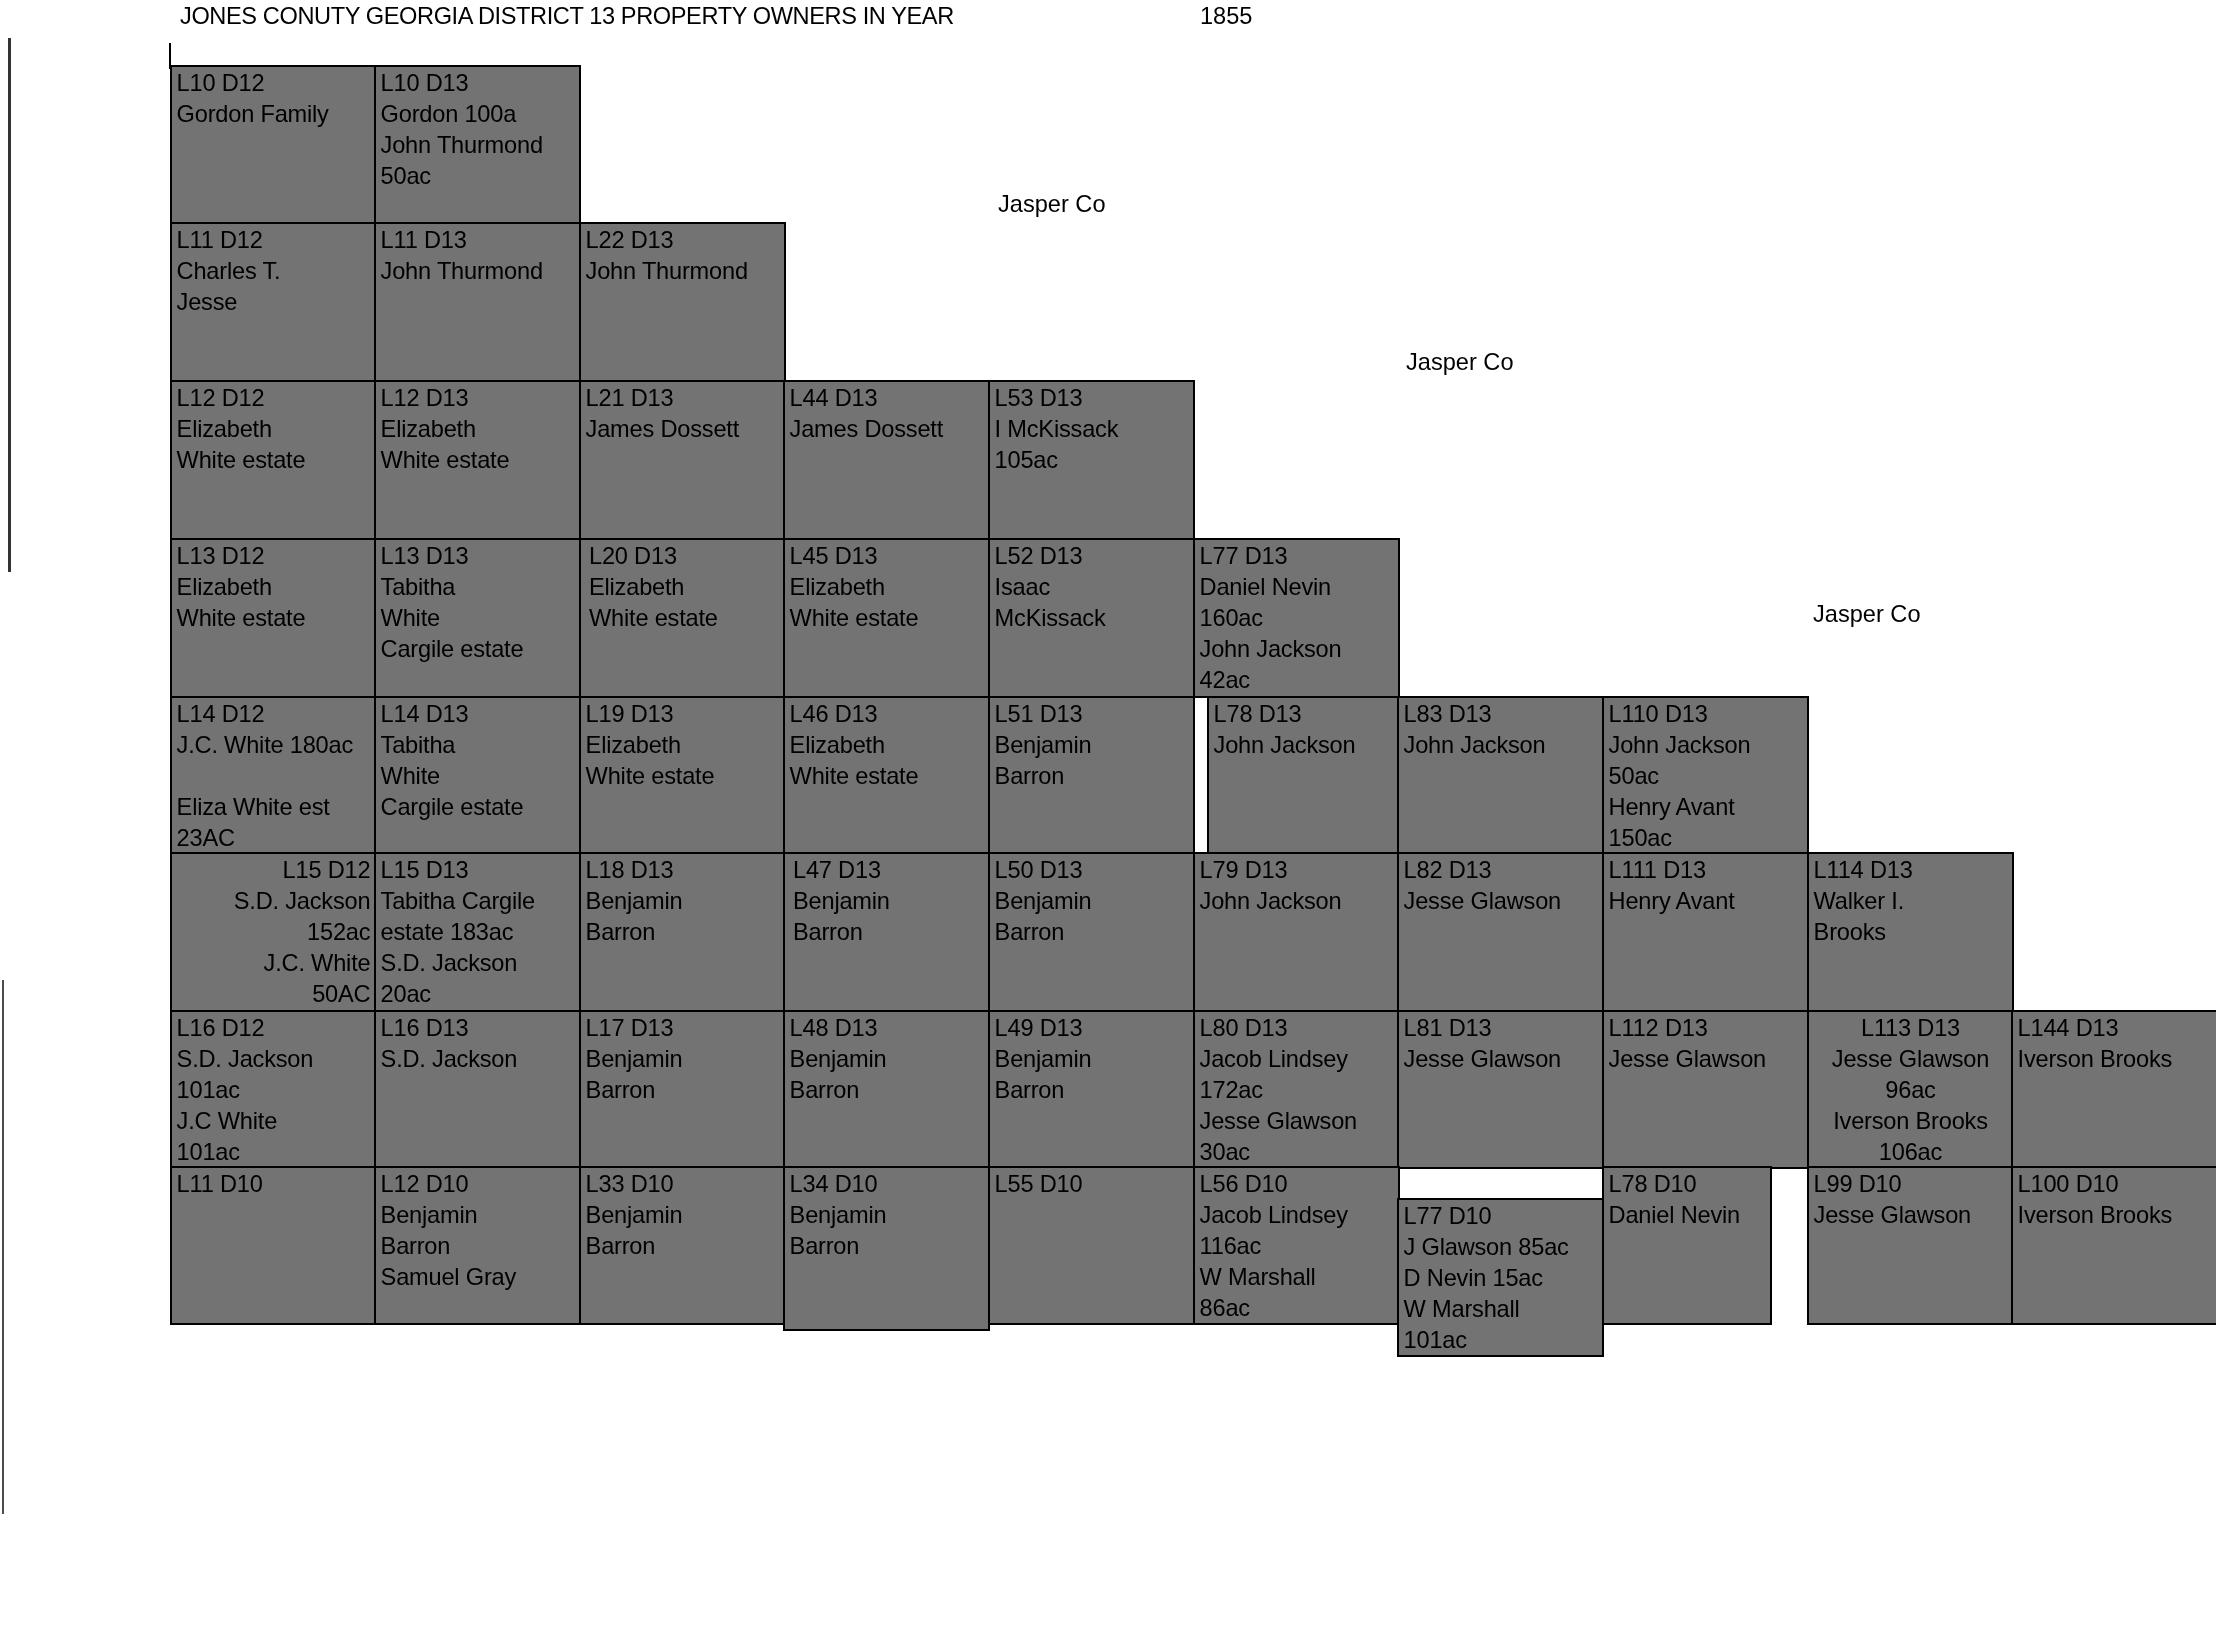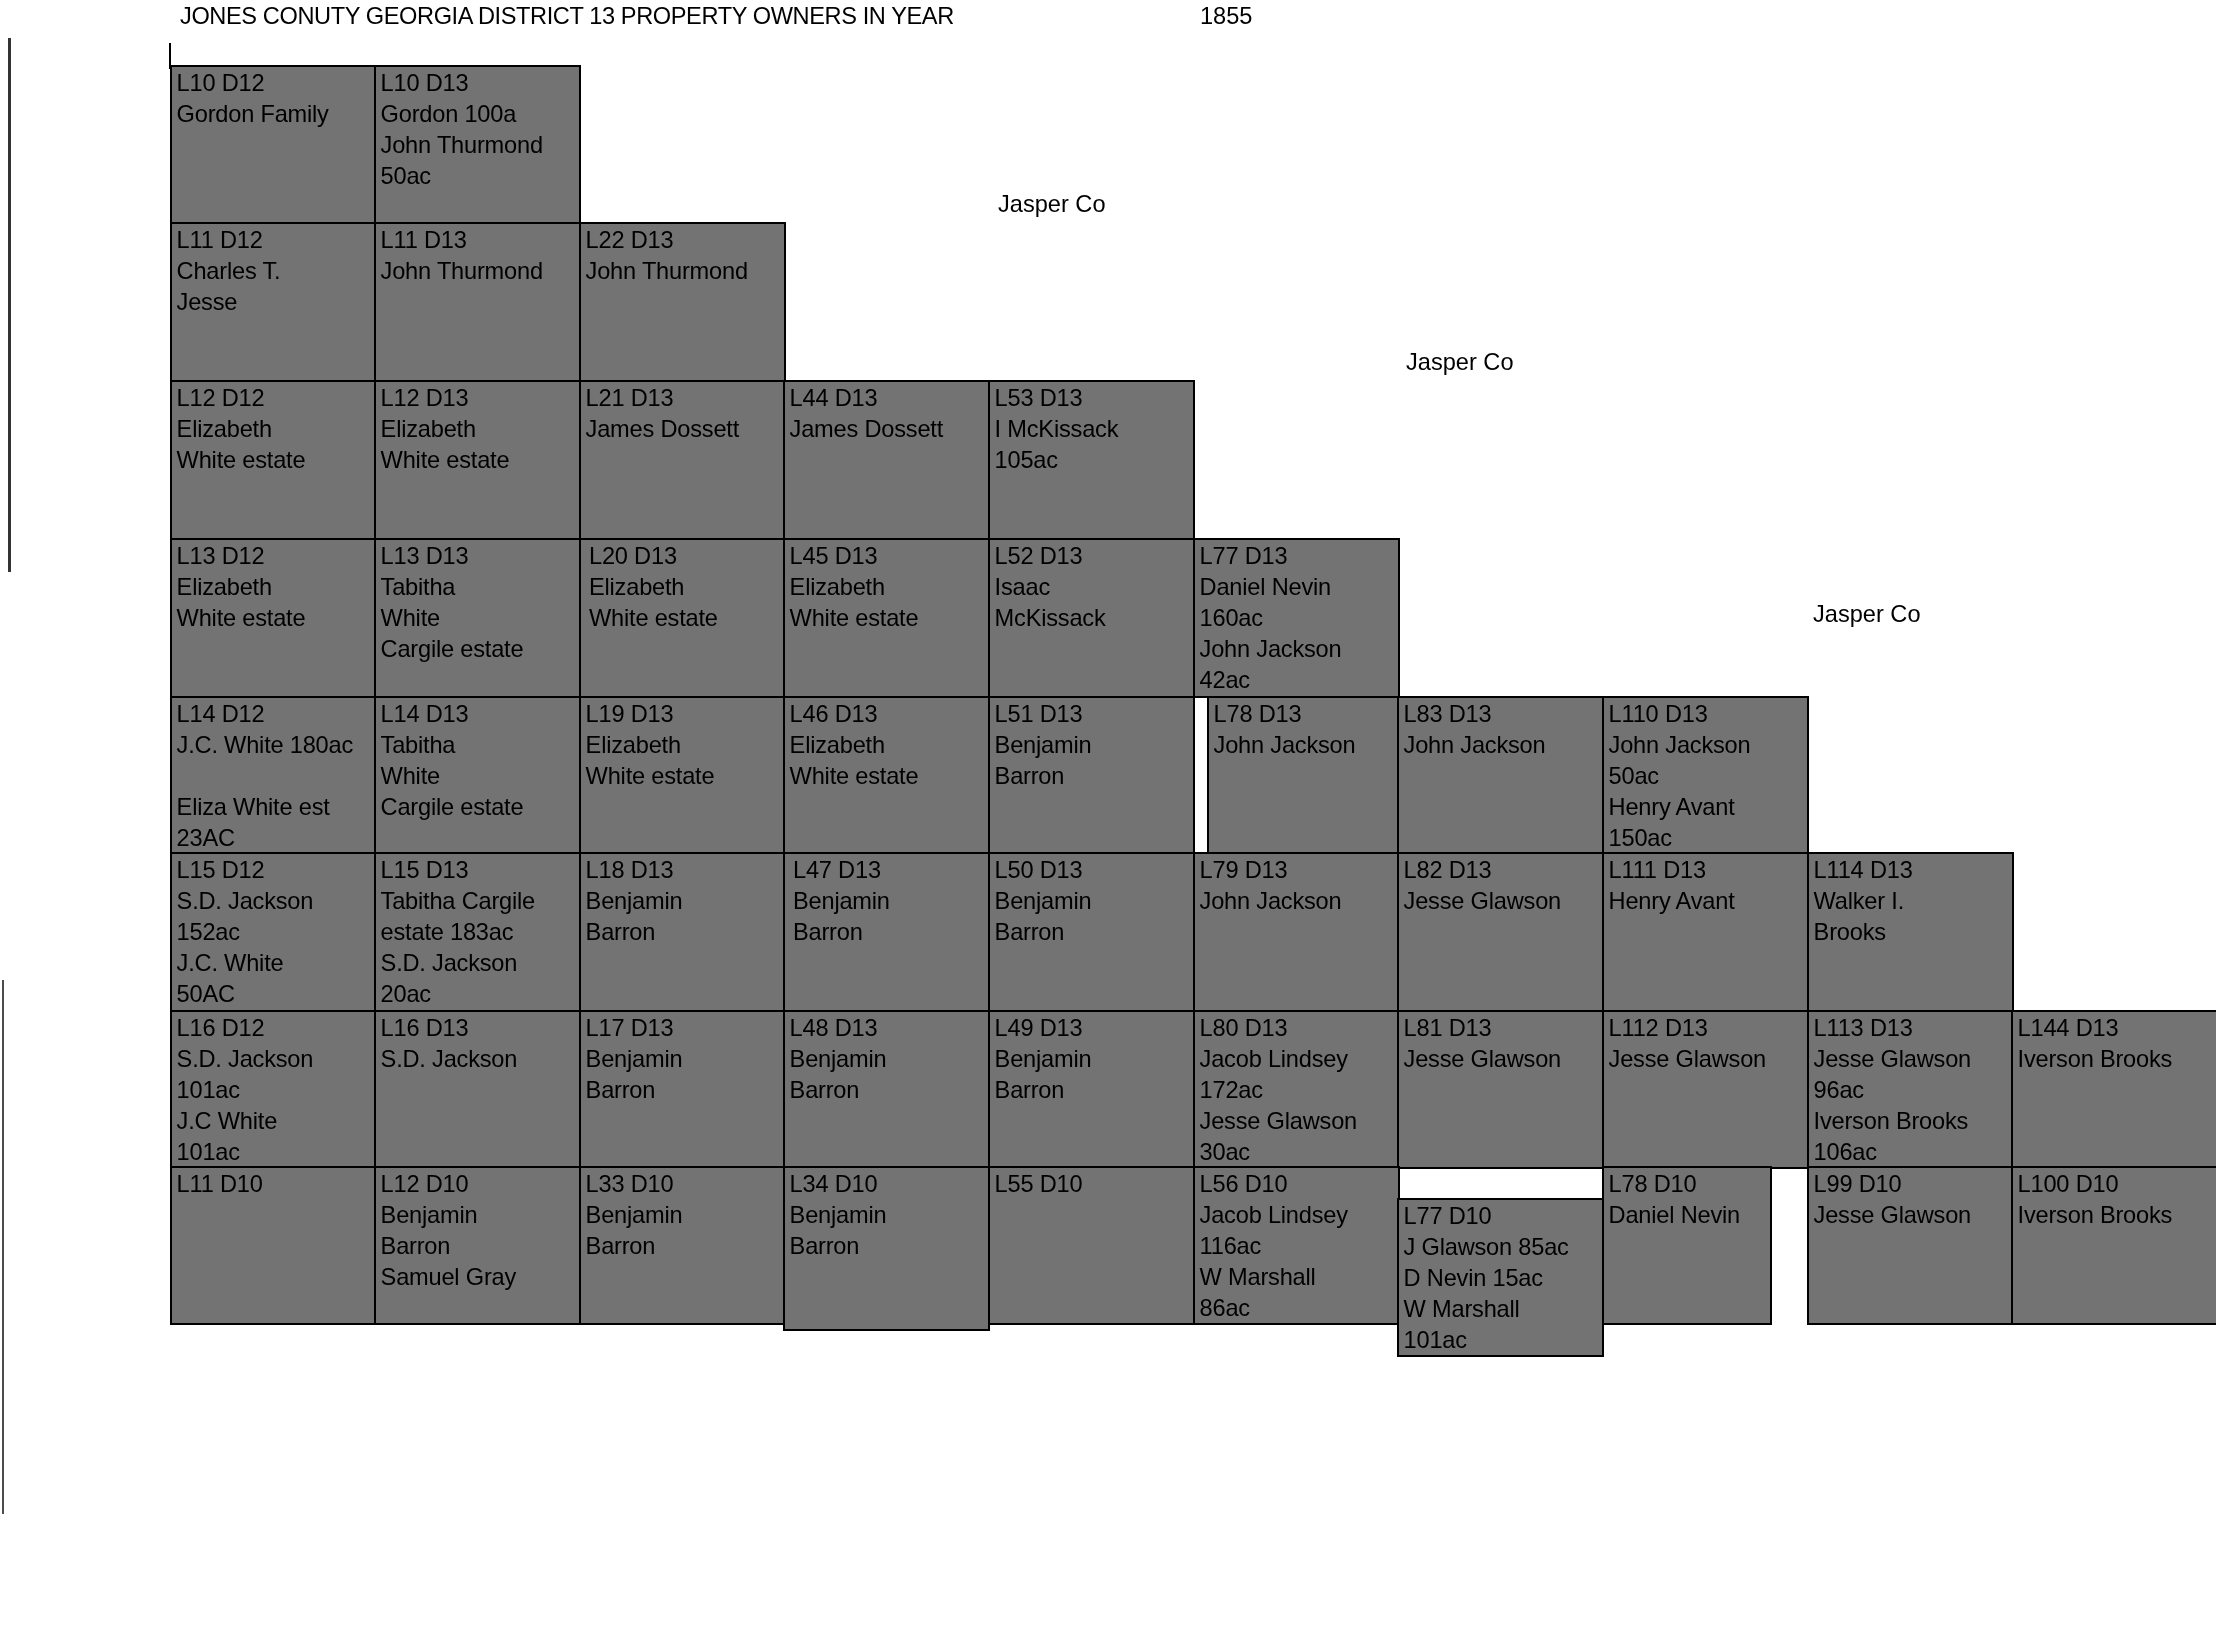--- a/index.html
+++ b/index.html
@@ -146,21 +146,21 @@
       <div class="line">L83 D13</div>
       <div class="line">John Jackson</div>
     </div>
     <div class="cell" style="left: 1602px; top: 696px; width: 207px; height: 159px;">
       <div class="line">L110 D13</div>
       <div class="line">John Jackson</div>
       <div class="line">50ac</div>
       <div class="line">Henry Avant</div>
       <div class="line">150ac</div>
     </div>
-    <div class="cell" style="left: 170px; top: 852px; width: 207px; height: 160px;">
+    <div class="cell" style="left: 170px; top: 852px; width: 207px; height: 160px; text-align: right;">
       <div class="line">L15 D12</div>
       <div class="line">S.D. Jackson</div>
       <div class="line">152ac</div>
       <div class="line">J.C. White</div>
       <div class="line">50AC</div>
     </div>
     <div class="cell" style="left: 374px; top: 852px; width: 207px; height: 160px;">
       <div class="line">L15 D13</div>
       <div class="line">Tabitha Cargile</div>
       <div class="line">estate 183ac</div>
@@ -233,21 +233,21 @@
       <div class="line">30ac</div>
     </div>
     <div class="cell" style="left: 1397px; top: 1010px; width: 207px; height: 159px;">
       <div class="line">L81 D13</div>
       <div class="line">Jesse Glawson</div>
     </div>
     <div class="cell" style="left: 1602px; top: 1010px; width: 207px; height: 159px;">
       <div class="line">L112 D13</div>
       <div class="line">Jesse Glawson</div>
     </div>
-    <div class="cell" style="left: 1807px; top: 1010px; width: 207px; height: 159px;">
+    <div class="cell" style="left: 1807px; top: 1010px; width: 207px; height: 159px; text-align: center;">
       <div class="line">L113 D13</div>
       <div class="line">Jesse Glawson</div>
       <div class="line">96ac</div>
       <div class="line">Iverson Brooks</div>
       <div class="line">106ac</div>
     </div>
     <div class="cell" style="left: 2011px; top: 1010px; width: 207px; height: 159px;">
       <div class="line">L144 D13</div>
       <div class="line">Iverson Brooks</div>
     </div>

